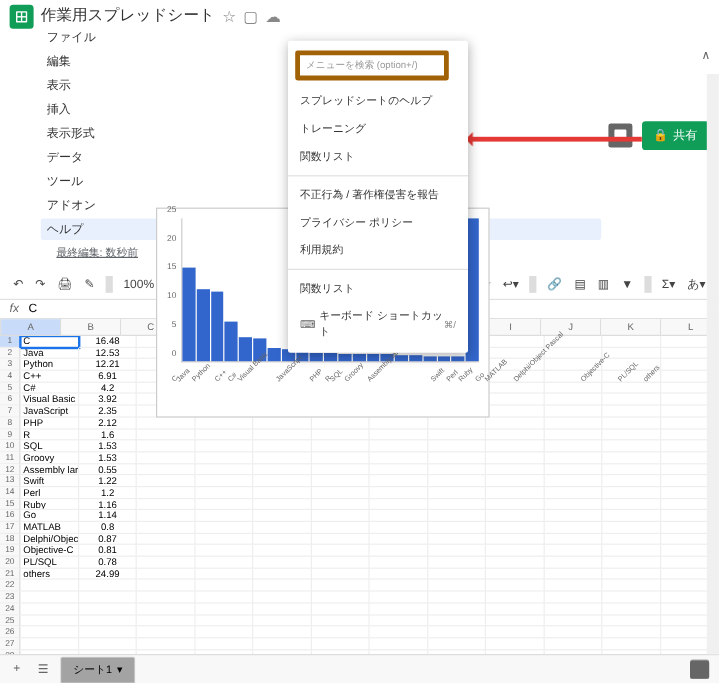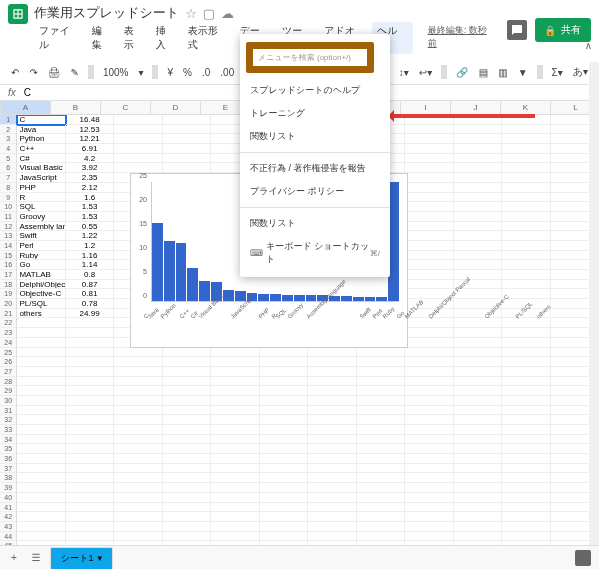--- a/index.html
+++ b/index.html
@@ -4,21 +4,21 @@
 <style>
 * { margin:0; padding:0; box-sizing:border-box; font-family:Arial,sans-serif; }
 body { width:599px; height:569px; background:#fff; overflow:hidden; font-size:10px; position:relative; }
 .header { display:flex; padding:4px 8px; gap:6px; }
 .logo { width:20px; height:20px; background:#0f9d58; border-radius:3px; display:flex; align-items:center; justify-content:center; }
 .logo svg { width:14px; height:14px; }
 .title-area { flex:1; }
 .doc-title { font-size:13px; color:#333; display:flex; align-items:center; gap:6px; }
 .title-icons { display:flex; gap:6px; color:#888; }
 .title-icons span { cursor:pointer; }
-.menu-bar { display:flex; gap:2px; padding:0 0 2px 0; font-size:10px; color:#333; }
+.menu-bar { display:flex; gap:2px; padding:0 0 2px 0; font-size:10px; color:#333;flex-direction:column; }
 .menu-bar span { padding:2px 5px; cursor:pointer; }
 .menu-bar span.active { background:#e8f0fe; border-radius:2px; }
 .last-edit { color:#5f6368; font-size:9px; text-decoration:underline; margin-left:8px; }
 .header-right { display:flex; align-items:center; gap:8px; }
 .chat-btn { width:20px; height:20px; background:#666; border-radius:2px; display:flex; align-items:center; justify-content:center; }
 .share-btn { background:#0f9d58; color:#fff; padding:5px 10px; border-radius:3px; font-size:10px; display:flex; align-items:center; gap:4px; cursor:pointer; }
 .toolbar { display:flex; align-items:center; gap:4px; padding:3px 8px; border-bottom:1px solid #e0e0e0; font-size:10px; color:#444; }
 .toolbar > * { padding:2px 3px; cursor:pointer; }
 .tb-sep { width:1px; height:14px; background:#ddd; margin:0 2px; }
 .formula-bar { display:flex; align-items:center; border-bottom:1px solid #e0e0e0; padding:2px 8px; font-size:10px; }
@@ -28,37 +28,37 @@
 .corner { width:18px; height:14px; background:#f8f8f8; border-right:1px solid #ddd; border-bottom:1px solid #ddd; }
 .col-h { width:50px; height:14px; background:#f8f8f8; border-right:1px solid #ddd; border-bottom:1px solid #ddd; text-align:center; font-size:8px; color:#666; line-height:14px; }
 .col-h.sel { background:#c8dbf8; }
 .row { display:flex; }
 .row-h { width:18px; height:9.7px; background:#f8f8f8; border-right:1px solid #ddd; border-bottom:1px solid #eee; text-align:center; font-size:7px; color:#666; line-height:9.7px; }
 .row-h.sel { background:#c8dbf8; }
 .cell { width:50px; height:9.7px; border-right:1px solid #eee; border-bottom:1px solid #eee; font-size:8px; padding:0 2px; line-height:9.7px; overflow:hidden; white-space:nowrap; }
 .cell.r { text-align:center; }
 .cell.active { outline:2px solid #1a73e8; outline-offset:-1px; }
 .help-menu { position:absolute; left:240px; top:34px; width:150px; background:#fff; box-shadow:0 2px 10px rgba(0,0,0,0.3); border-radius:2px; z-index:100; padding:6px 0; }
-.help-search { margin:2px 16px 6px 6px; border:7px solid #a16207; padding:3px 5px; font-size:8px; color:#999; border-radius:2px; }
+.help-search { margin:2px 16px 6px 6px; border:4px solid #a16207; padding:3px 5px; font-size:8px; color:#999; border-radius:2px; }
 .help-item { padding:5px 10px; font-size:9px; color:#333; cursor:pointer; display:flex; align-items:center; }
 .help-item:hover, .help-item.hl { background:#eee; }
 .help-sep { height:1px; background:#e0e0e0; margin:4px 0; }
 .help-shortcut { margin-left:auto; color:#888; font-size:8px; }
 .kbd-icon { width:12px; margin-right:4px; color:#666; }
 .arrow { position:absolute; left:390px; top:114px; width:145px; height:4px; background:#e53935; z-index:99; }
 .arrow::before { content:''; position:absolute; left:-8px; top:-4px; border:6px solid transparent; border-right-color:#e53935; }
 .chart { position:absolute; left:130px; top:173px; width:278px; height:175px; background:#fff; border:1px solid #ccc; z-index:50; }
 .y-axis { position:absolute; left:0; top:8px; bottom:45px; width:18px; }
 .y-tick { position:absolute; right:2px; font-size:7px; color:#666; transform:translateY(-50%); }
 .bars { position:absolute; left:20px; right:8px; top:8px; bottom:45px; display:flex; align-items:flex-end; gap:1px; border-left:1px solid #ccc; border-bottom:1px solid #ccc; }
 .bar { flex:1; background:#3366cc; }
 .x-labels { position:absolute; left:20px; right:8px; bottom:2px; height:42px; display:flex; }
 .x-label { flex:1; font-size:6px; color:#666; transform:rotate(-45deg) translateX(-12px); transform-origin:top left; white-space:nowrap; position:relative; top:4px; }
 .sheet-tabs { position:absolute; bottom:0; left:0; right:0; height:24px; border-top:1px solid #ddd; background:#f8f8f8; display:flex; align-items:center; padding:0 6px; gap:6px; }
-.sheet-tab { background:#0ea5e9; padding:4px 10px; font-size:9px; border:1px solid #ddd; border-bottom:none; border-radius:2px 2px 0 0; display:flex; align-items:center; gap:4px; }
+.sheet-tab { background:#a3a3a3; padding:4px 10px; font-size:9px; border:1px solid #ddd; border-bottom:none; border-radius:2px 2px 0 0; display:flex; align-items:center; gap:4px; }
 .tab-btn { width:16px; height:16px; display:flex; align-items:center; justify-content:center; color:#666; cursor:pointer; }
 .explore { position:absolute; right:8px; width:16px; height:16px; background:#666; border-radius:2px; }
 .scroll-v { position:absolute; right:0; top:62px; bottom:24px; width:10px; background:#f0f0f0; }
 .chevron { position:absolute; right:4px; top:38px; font-size:10px; color:#666; }
 </style>
 </head>
 <body>
 
 <div class="header">
   <div class="logo">
@@ -883,20 +883,23 @@
       <div class="help-item">
         <span>関数リスト</span>
       </div>
       <div class="help-sep"></div>
       <div class="help-item">
         <span>不正行為 / 著作権侵害を報告</span>
       </div>
       <div class="help-item">
         <span>プライバシー ポリシー</span>
       </div>
+      <div class="help-item">
+        <span>利用規約</span>
+      </div>
       <div class="help-sep"></div>
       <div class="help-item">
         <span>関数リスト</span>
       </div>
       <div class="help-item">
         <span class="kbd-icon">⌨</span>
         <span>キーボード ショートカット</span>
         <span class="help-shortcut">⌘/</span>
       </div>
     </div>

